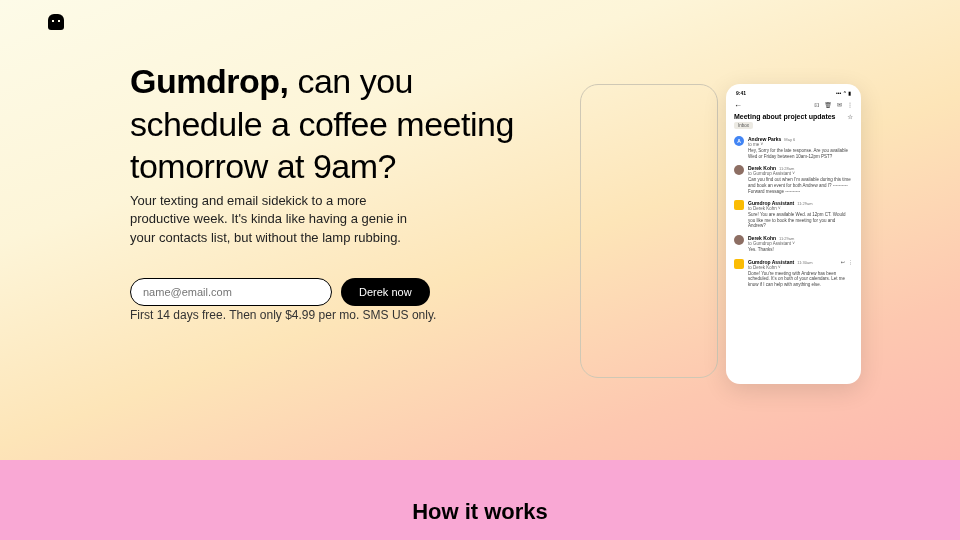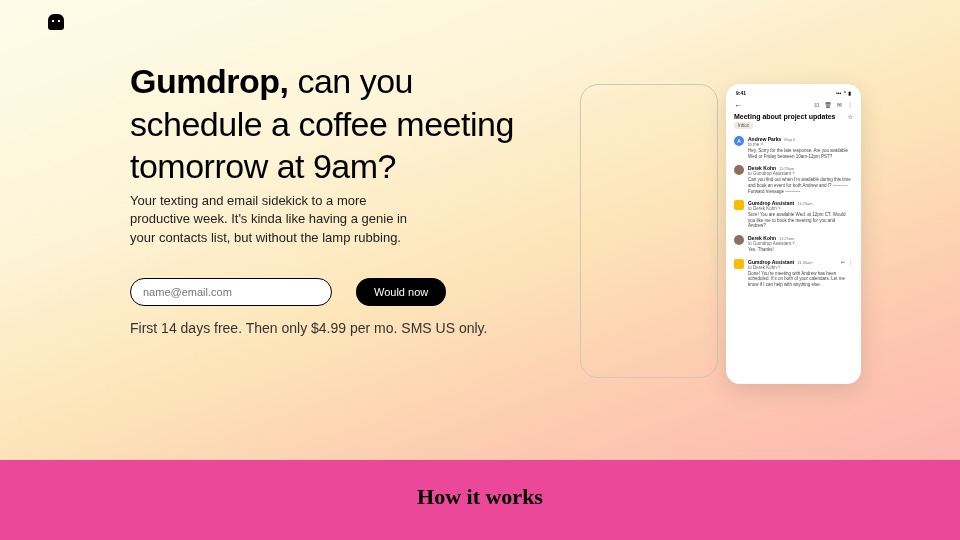--- a/index.html
+++ b/index.html
@@ -52,21 +52,21 @@
 .subhead {
   margin-top: 4px;
   font-size: 13px;
   line-height: 1.45;
   color: #222;
   max-width: 280px;
 }
 .form-row {
   margin-top: 30px;
   display: flex;
-  gap: 24px;
+  gap: 9px;
   align-items: center;
 }
 .email-input {
   width: 202px;
   height: 28px;
   border-radius: 14px;
   border: 1.5px solid #000;
   background: #fff;
   padding: 0 12px;
   font-size: 11px;
@@ -77,22 +77,22 @@
   padding: 0 18px;
   border-radius: 14px;
   background: #000;
   color: #fff;
   border: none;
   font-size: 11px;
   font-weight: 500;
   cursor: pointer;
 }
 .fineprint {
-  margin-top: 14px;
-  font-size: 14px;
+  margin-top: 2px;
+  font-size: 12px;
   color: #333;
 }
 .right {
   position: absolute;
   left: 580px;
   top: 84px;
   display: flex;
   gap: 8px;
 }
 .phone-empty {
@@ -138,25 +138,24 @@
 .msg-body { flex: 1; min-width: 0; }
 .msg-head { font-size: 5px; font-weight: 600; display: flex; align-items: baseline; gap: 3px; }
 .msg-head .time { font-weight: 400; color: #777; font-size: 4px; }
 .msg-to { font-size: 4.5px; color: #666; }
 .msg-text { font-size: 4.5px; color: #444; margin-top: 1px; line-height: 1.25; }
 .msg .reply-icon { position: absolute; right: 10px; top: 3px; font-size: 5px; color: #555; }
 .msg .dots-icon { position: absolute; right: 2px; top: 3px; font-size: 5px; color: #555; }
 .section2 {
   width: 100%;
   height: 80px;
-  background: #ec4899;
-  display: flex;
-  align-items: flex-start;
+  background: #f9a8d4;
+  display: flex;
+  align-items: center;
   justify-content: center;
-  font-family: Liberation Serif, serif;
 }
 .section2 h2 {
   font-size: 22px;
   font-weight: 700;
   color: #000;
   margin-top: 24px;
 }
 </style>
 </head>
 <body>
@@ -164,21 +163,21 @@
 <div class="hero">
   <div class="logo"></div>
 
   <div class="left">
     <h1 class="headline">
       <span class="brand">Gumdrop,</span><span> can you schedule a coffee meeting tomorrow at 9am?</span>
     </h1>
     <p class="subhead">Your texting and email sidekick to a more productive week. It's kinda like having a genie in your contacts list, but without the lamp rubbing.</p>
     <div class="form-row">
       <input class="email-input" type="email" placeholder="name@email.com" style="">
-      <button class="join-btn">Would now</button>
+      <button class="join-btn">Derek now</button>
     </div>
     <p class="fineprint">First 14 days free. Then only $4.99 per mo. SMS US only.</p>
   </div>
 
   <div class="right">
     <div class="phone-empty"></div>
     <div class="phone-full">
       <div class="phone-status">
         <span>9:41</span>
         <span>••• ⌃ ▮</span>

